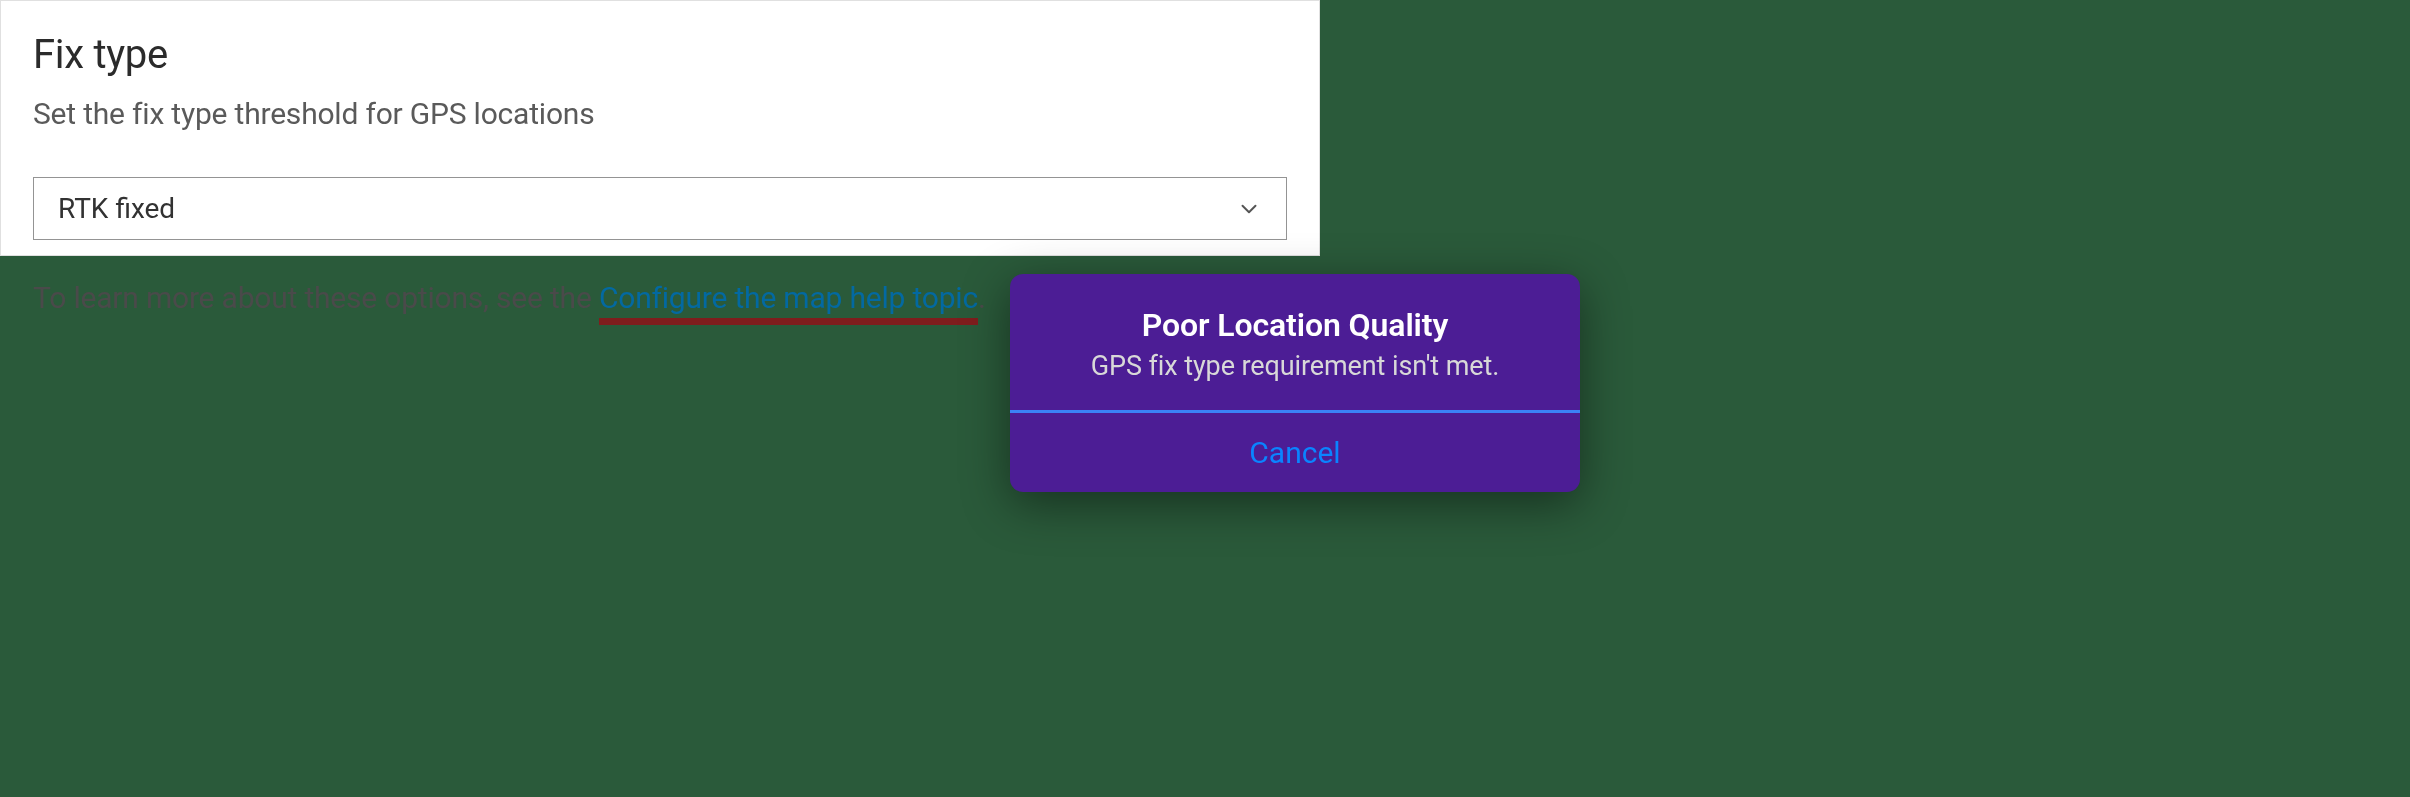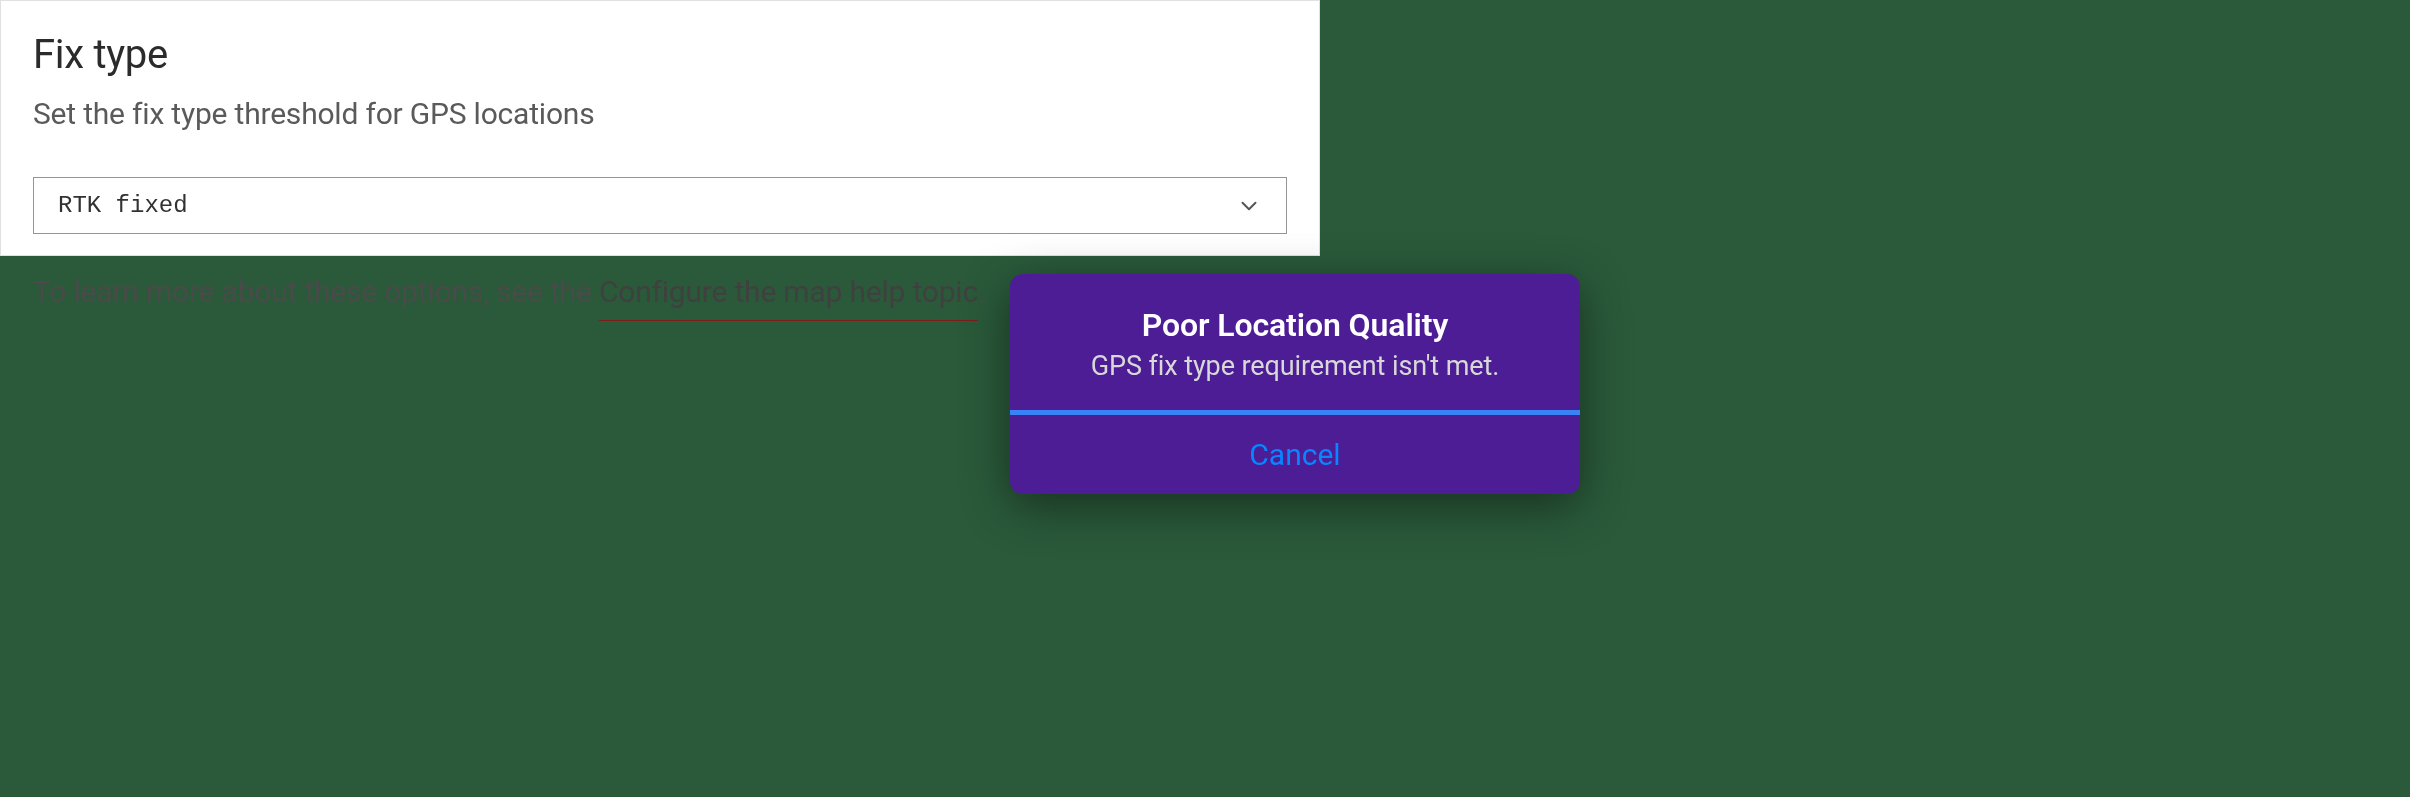--- a/index.html
+++ b/index.html
@@ -43,38 +43,37 @@
       border: 1px solid #949494;
       padding: 14px 24px;
       display: flex;
       justify-content: space-between;
       align-items: center;
       cursor: pointer;
       margin-bottom: 40px;
       background: #ffffff;
     }
     .dropdown-value {
-      font-size: 24px;
+      font-size: 28px;
       color: #323232;
-      font-family: Liberation Mono, monospace;
     }
     .dropdown-chevron {
       display: inline-flex;
       align-items: center;
     }
     .footer-text {
       font-size: 30px;
       color: #4a4a4a;
       letter-spacing: -0.2px;
     }
     .footer-link {
-      color: #404040;
+      color: #0369a1;
       text-decoration: none;
-      border-bottom: 1px solid #7f1d1d;
-      padding-bottom: 11px;
+      border-bottom: 7px solid #7f1d1d;
+      padding-bottom: 3px;
     }
 
     .alert-dialog {
       position: absolute;
       top: 274px;
       left: 1010px;
       width: 570px;
       background: #4c1d95;
       border-radius: 13px;
       overflow: hidden;
@@ -92,21 +91,21 @@
       letter-spacing: -0.1px;
     }
     .alert-message {
       font-size: 27px;
       font-weight: 400;
       color: #d8d8d8;
       letter-spacing: -0.1px;
     }
     .alert-buttons {
       display: flex;
-      border-top: 5px solid #3b82f6;
+      border-top: 3px solid #3b82f6;
     }
     .alert-button {
       flex: 1;
       padding: 22px 0;
       text-align: center;
       font-size: 30px;
       color: #0a84ff;
       cursor: pointer;
       background: transparent;
       border: none;

